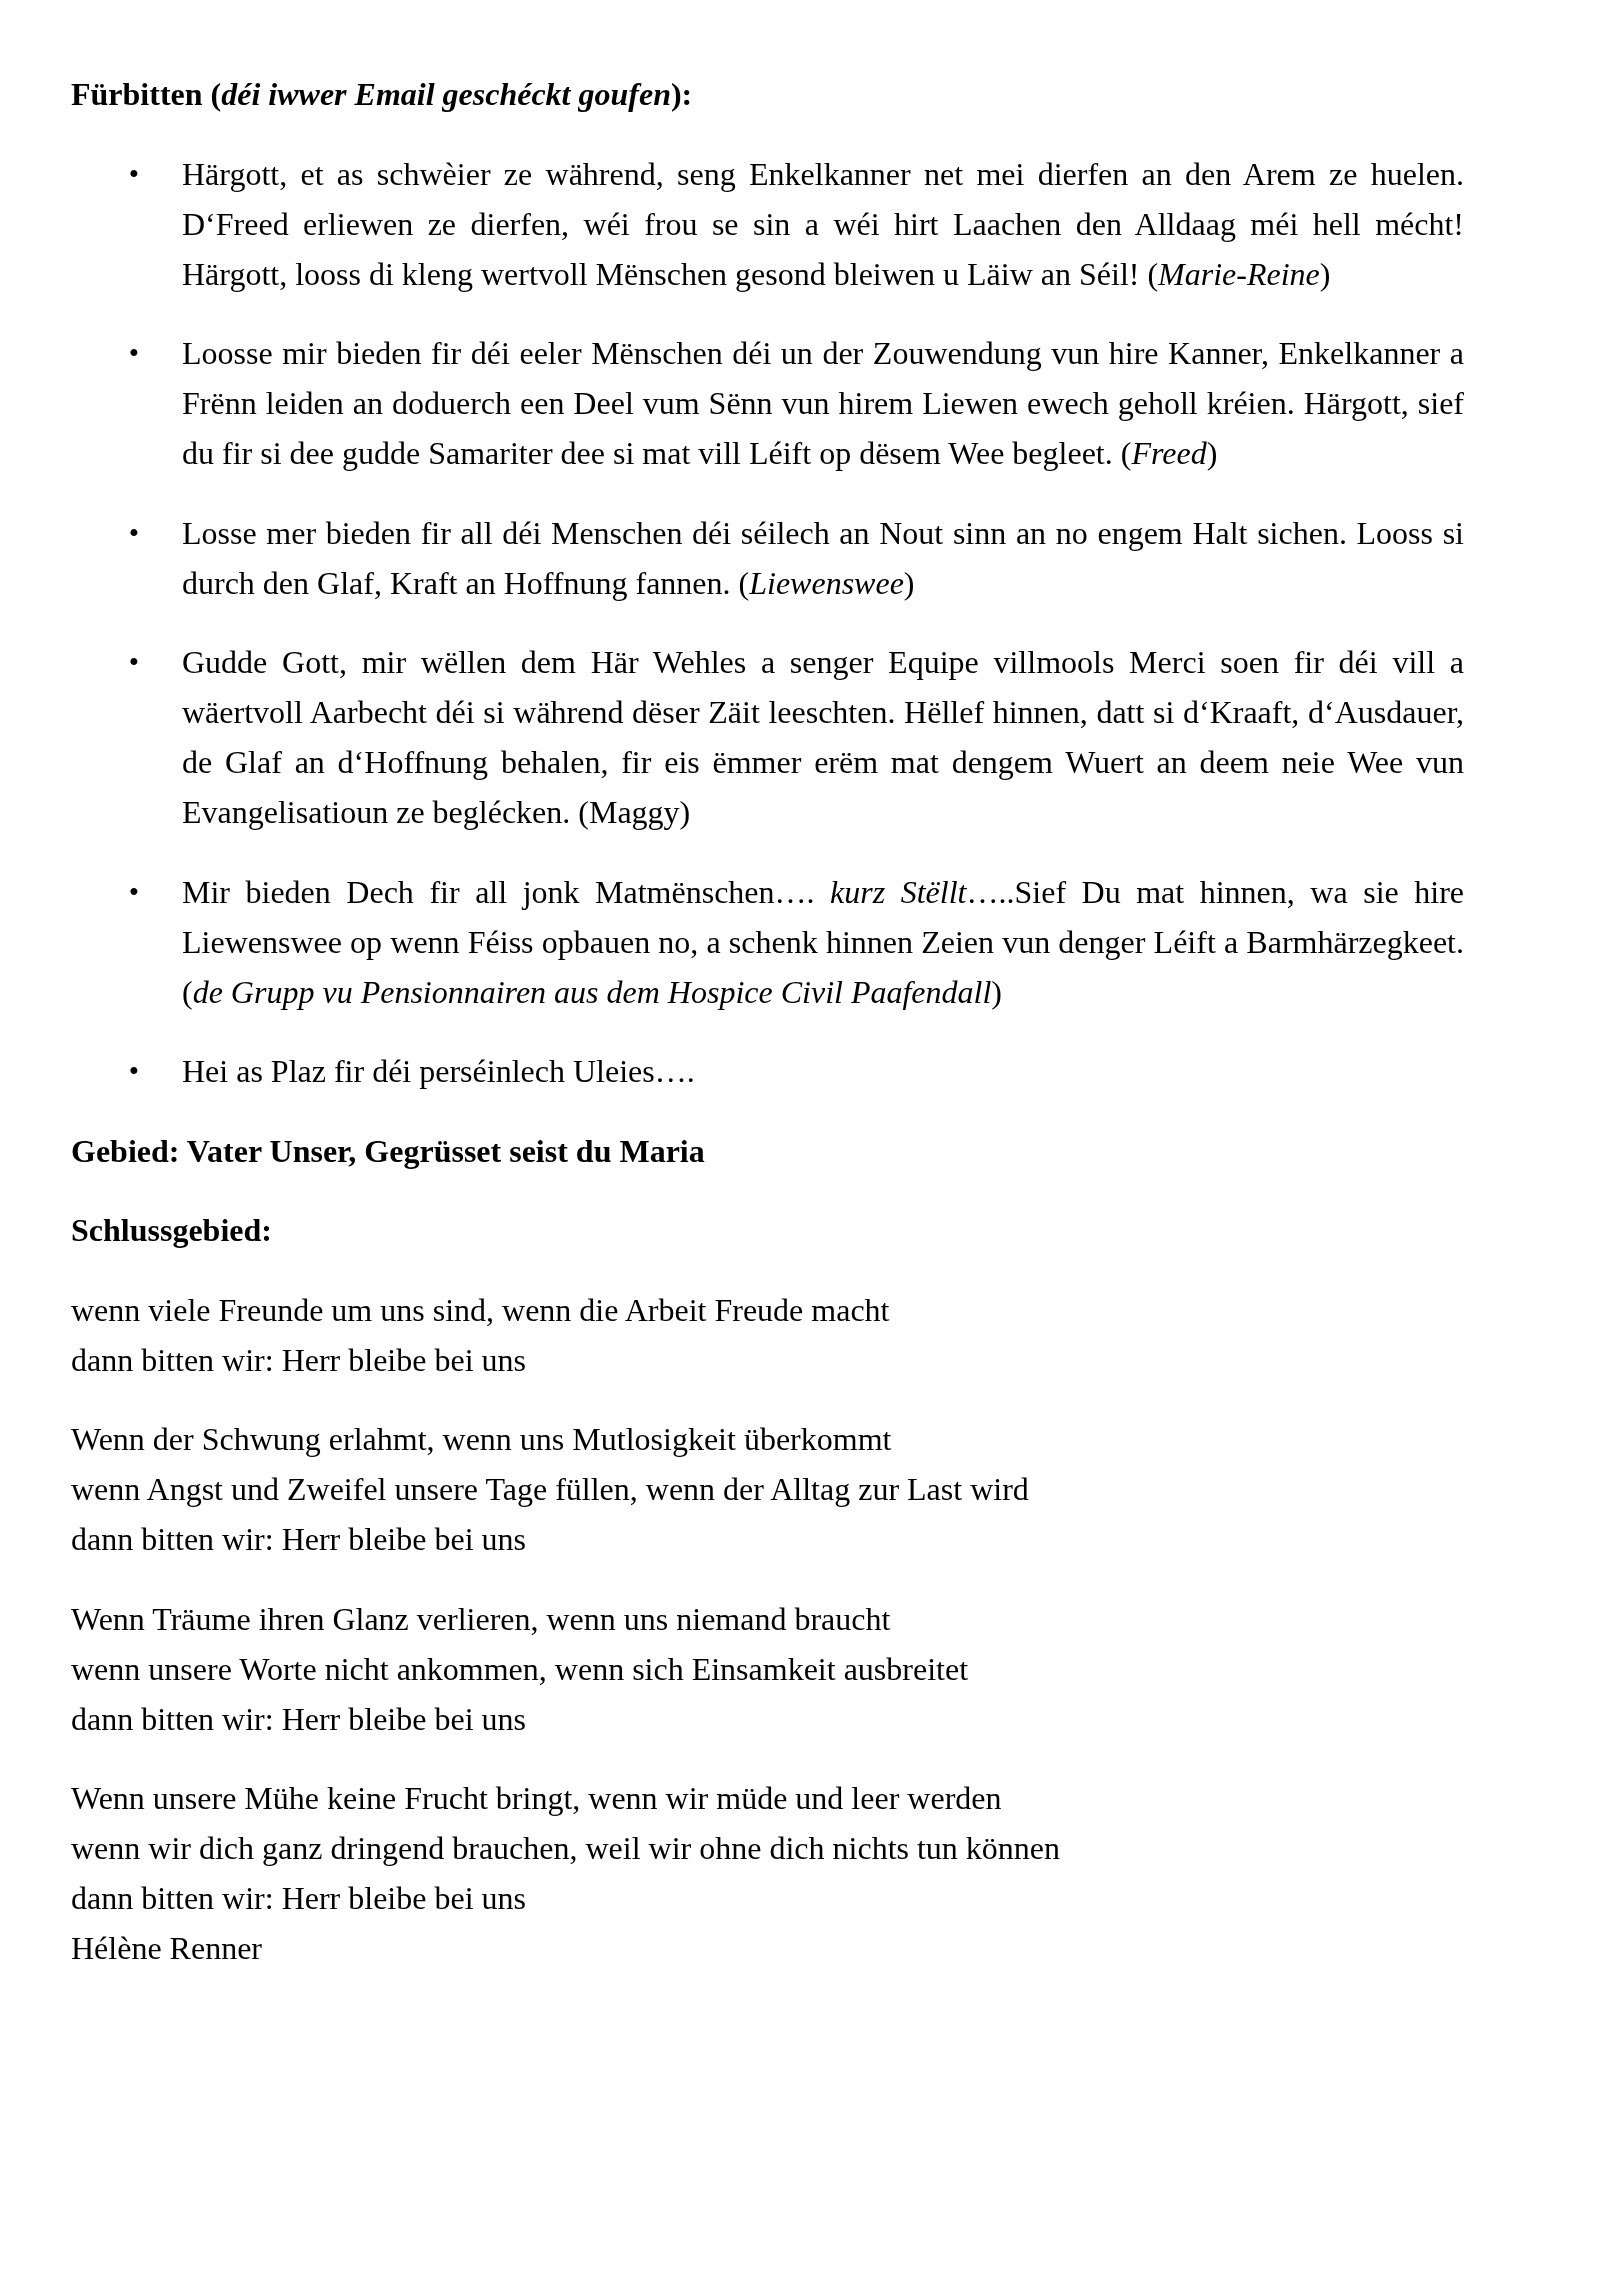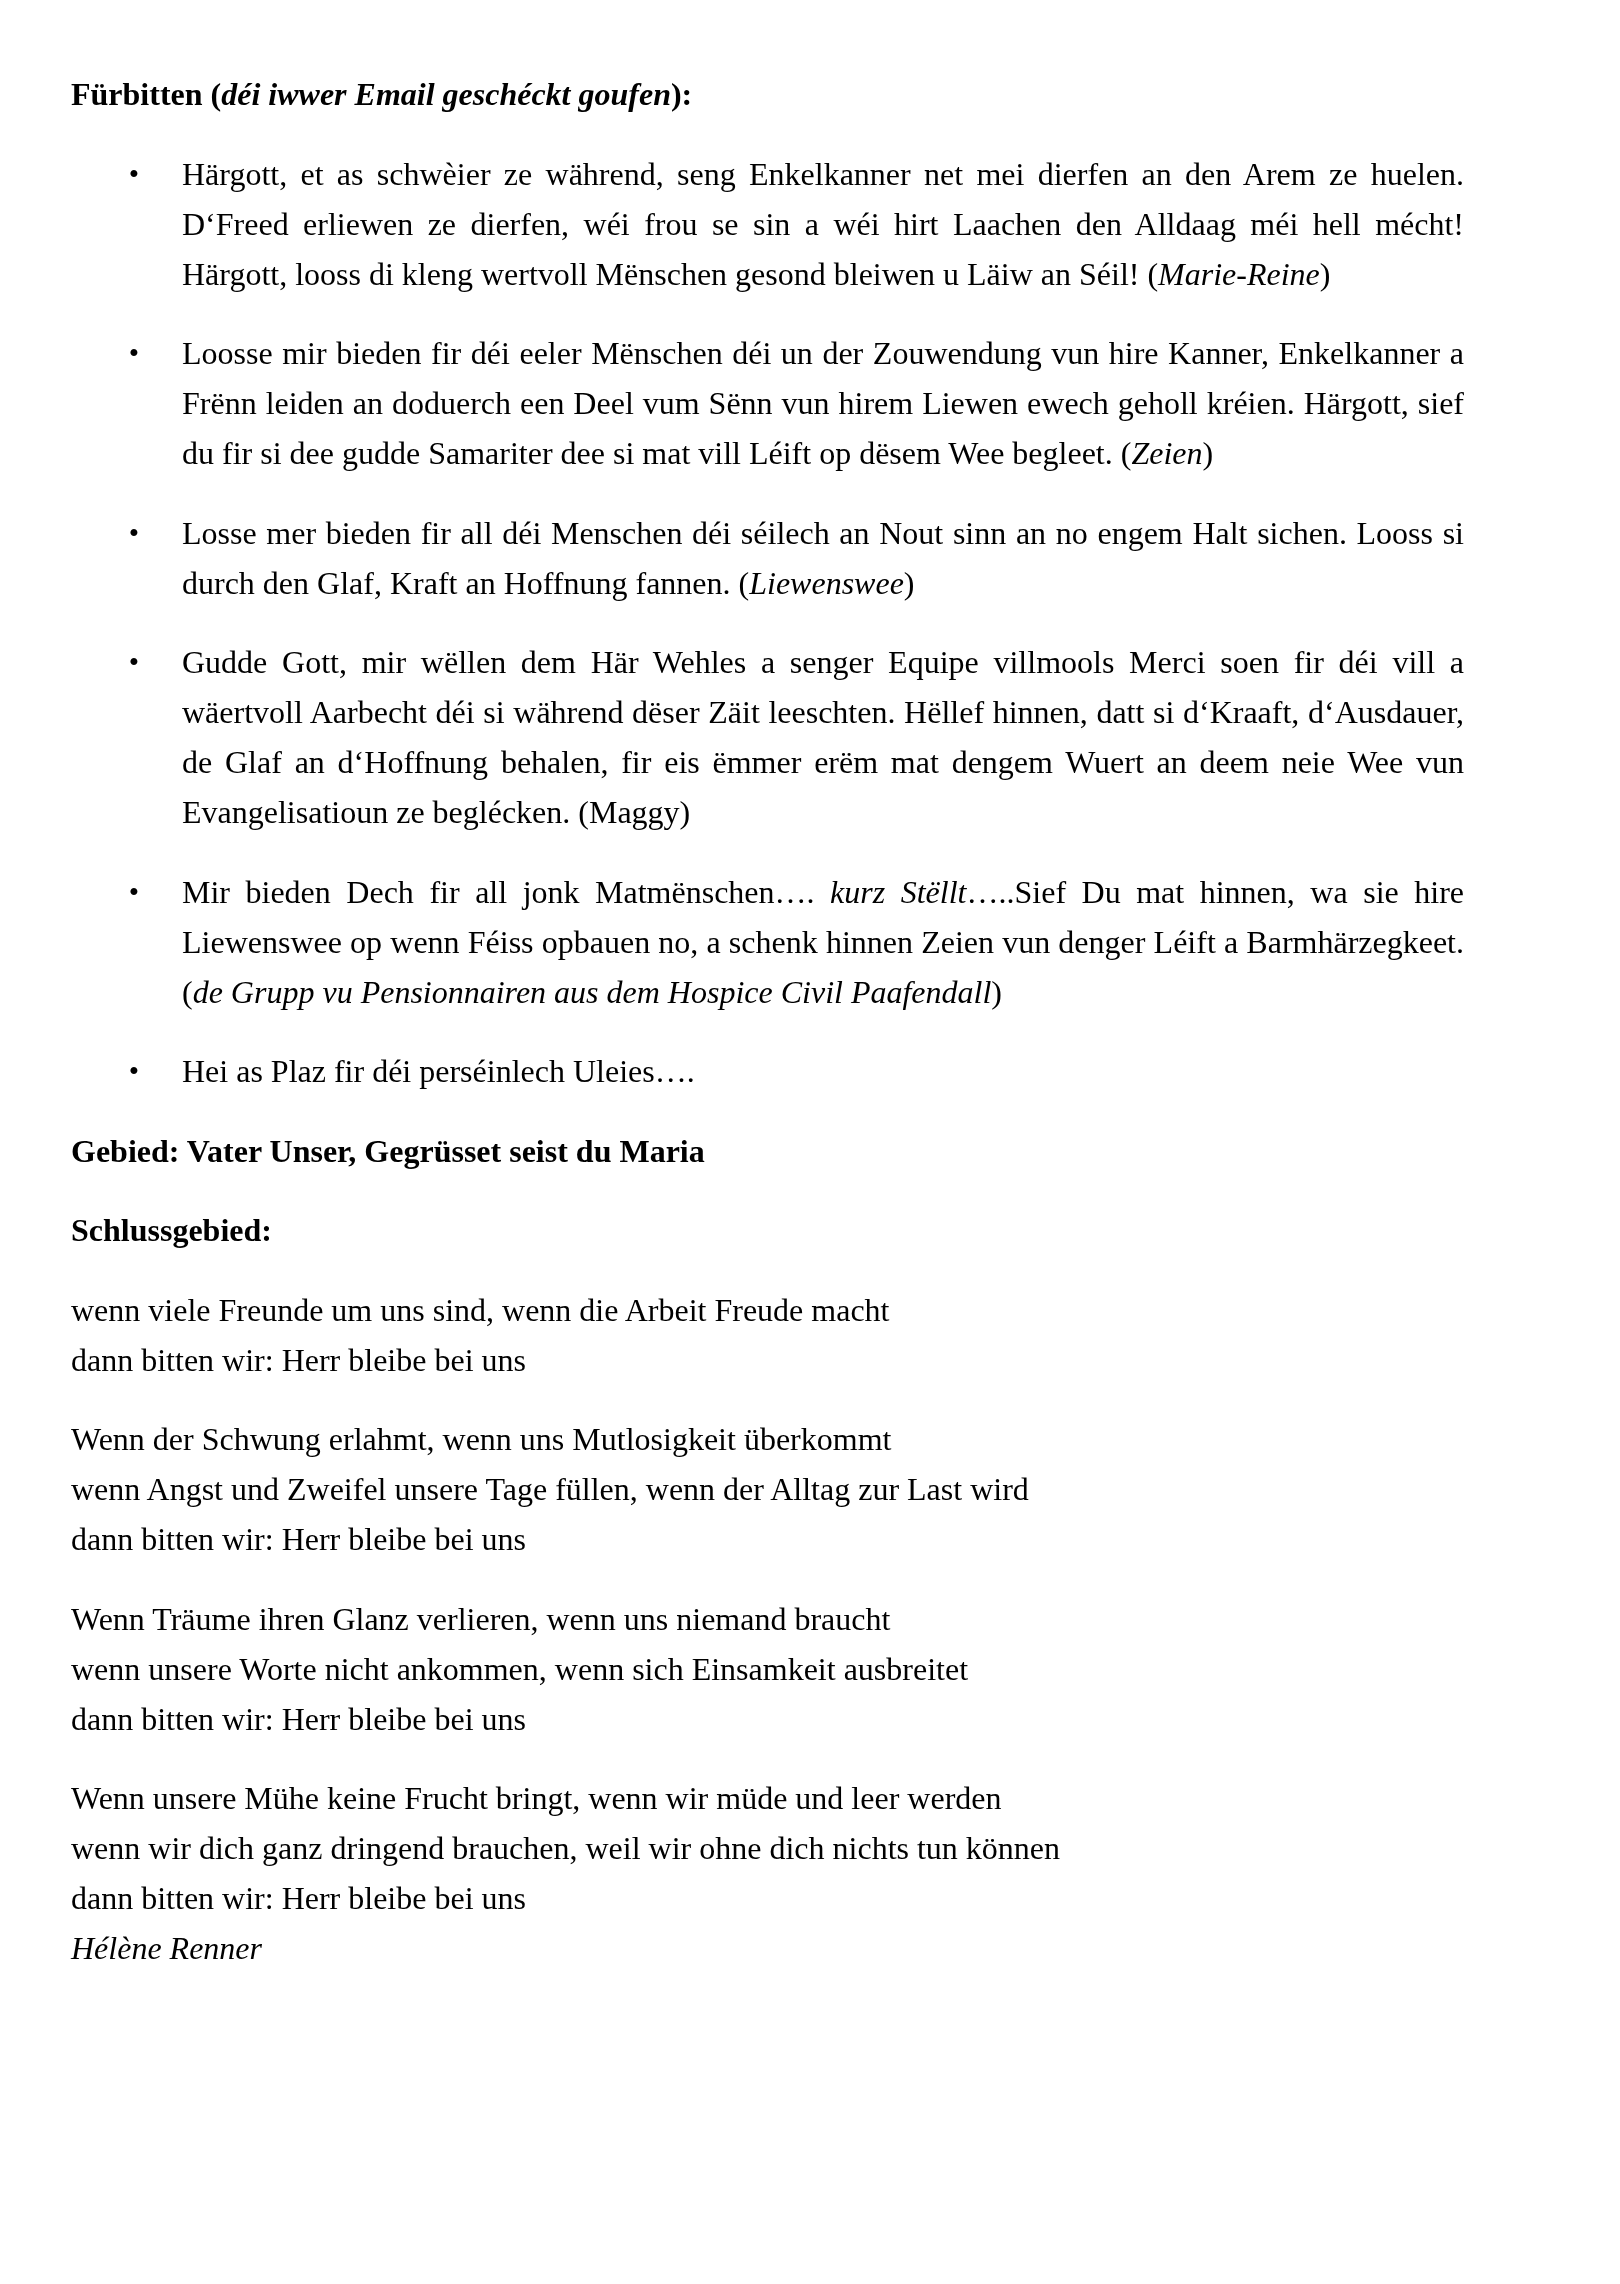--- a/index.html
+++ b/index.html
@@ -56,39 +56,38 @@
 
     .stanza {
       margin: 0 0 29.5px 0;
     }
     .stanza .line {
       display: block;
       white-space: nowrap;
     }
     .stanza.last { margin-bottom: 16px; }
     .author {
-      font-style: italic;
       display: block;
     }
   </style>
 </head>
 <body>
 
 <div class="page">
 
   <p class="heading sp-after"><span>Fürbitten (</span><span class="it">déi iwwer Email geschéckt goufen</span><span>):</span></p>
 
   <ul class="intercessions">
     <li>
       <span class="bullet"></span>
       <span>Härgott, et as schwèier ze während, seng Enkelkanner net mei dierfen an den Arem ze huelen. D‘Freed erliewen ze dierfen, wéi frou se sin a wéi hirt Laachen den Alldaag méi hell mécht! Härgott, looss di kleng wertvoll Mënschen gesond bleiwen u Läiw an Séil! (</span><span class="it">Marie-Reine</span><span>)</span>
     </li>
     <li>
       <span class="bullet"></span>
-      <span>Loosse mir bieden fir déi eeler Mënschen déi un der Zouwendung vun hire Kanner, Enkelkanner a Frënn leiden an doduerch een Deel vum Sënn vun hirem Liewen ewech geholl kréien. Härgott, sief du fir si dee gudde Samariter dee si mat vill Léift op dësem Wee begleet. (</span><span class="it">Zeien</span><span>)</span>
+      <span>Loosse mir bieden fir déi eeler Mënschen déi un der Zouwendung vun hire Kanner, Enkelkanner a Frënn leiden an doduerch een Deel vum Sënn vun hirem Liewen ewech geholl kréien. Härgott, sief du fir si dee gudde Samariter dee si mat vill Léift op dësem Wee begleet. (</span><span class="it">Freed</span><span>)</span>
     </li>
     <li>
       <span class="bullet"></span>
       <span>Losse mer bieden fir all déi Menschen déi séilech an Nout sinn an no engem Halt sichen. Looss si durch den Glaf, Kraft an Hoffnung fannen. (</span><span class="it">Liewenswee</span><span>)</span>
     </li>
     <li>
       <span class="bullet"></span>
       <span>Gudde Gott, mir wëllen dem Här Wehles a senger Equipe villmools Merci soen fir déi vill a wäertvoll Aarbecht déi si während dëser Zäit leeschten. Hëllef hinnen, datt si d‘Kraaft, d‘Ausdauer, de Glaf an d‘Hoffnung behalen, fir eis ëmmer erëm mat dengem Wuert an deem neie Wee vun Evangelisatioun ze beglécken. (Maggy)</span>
     </li>
     <li>

